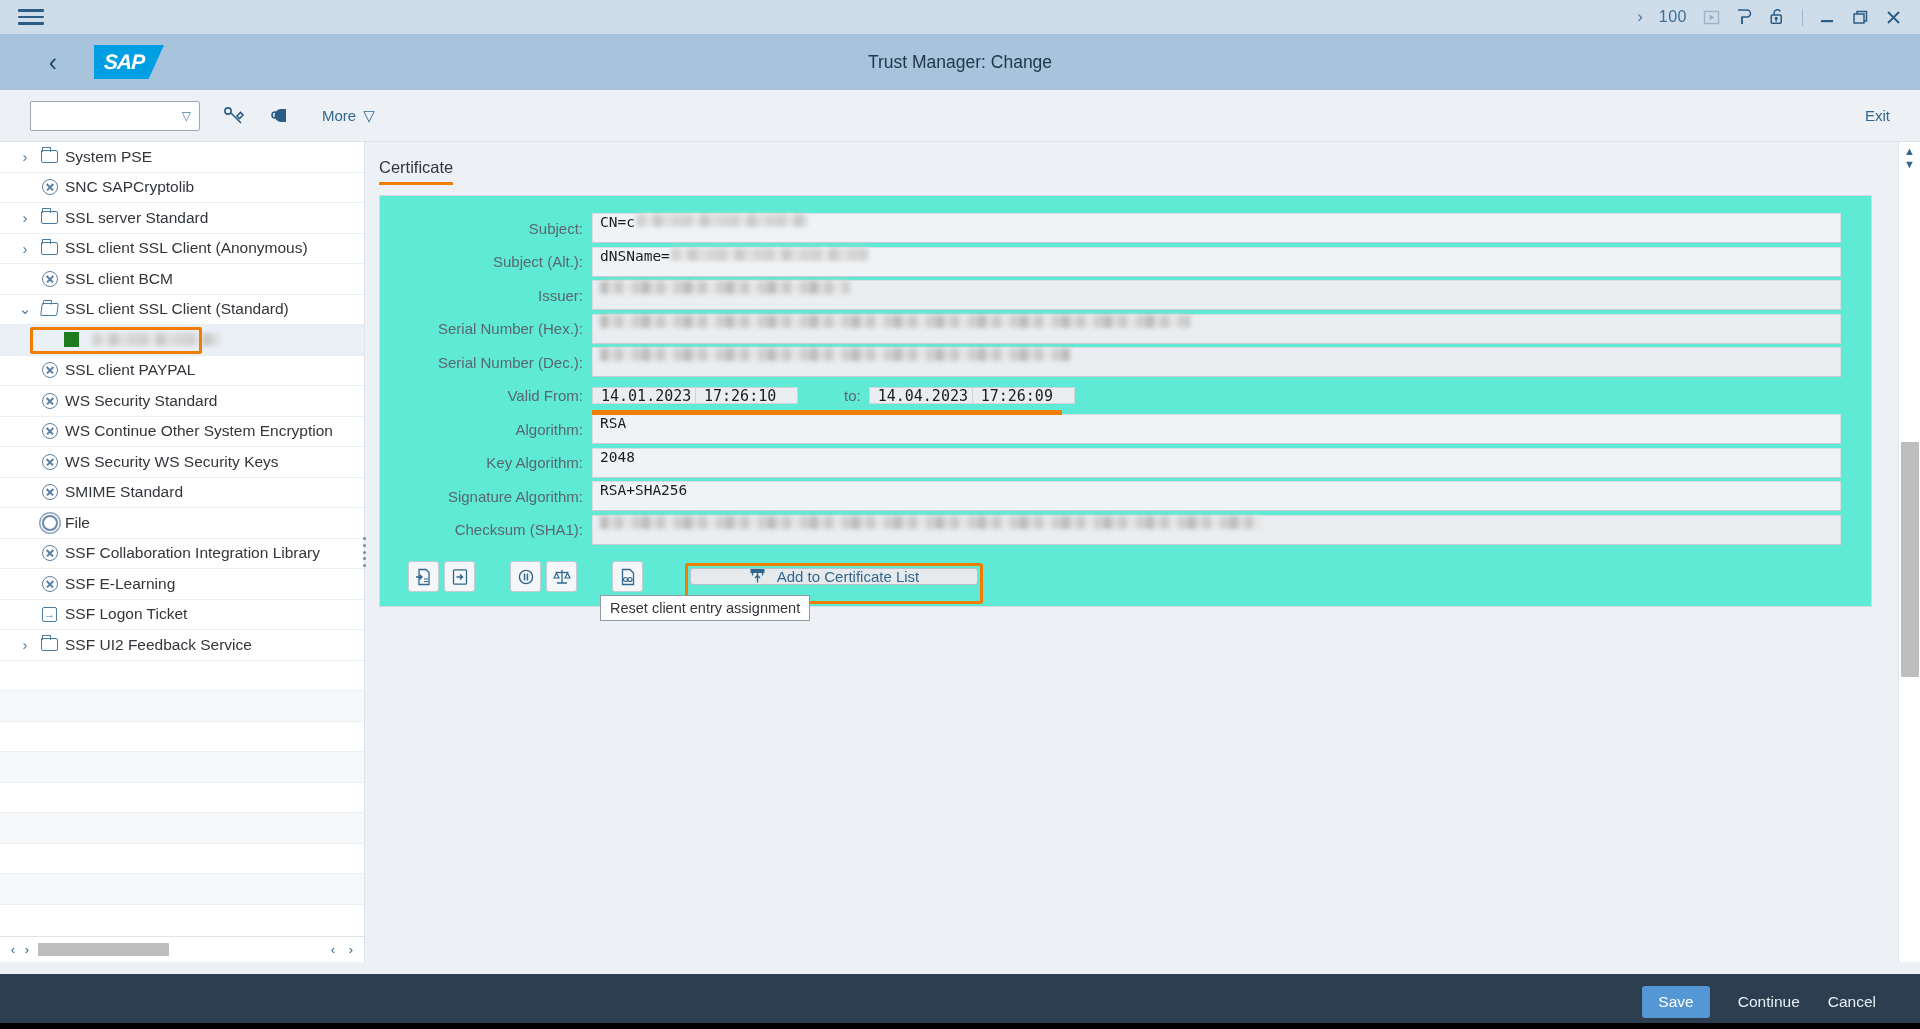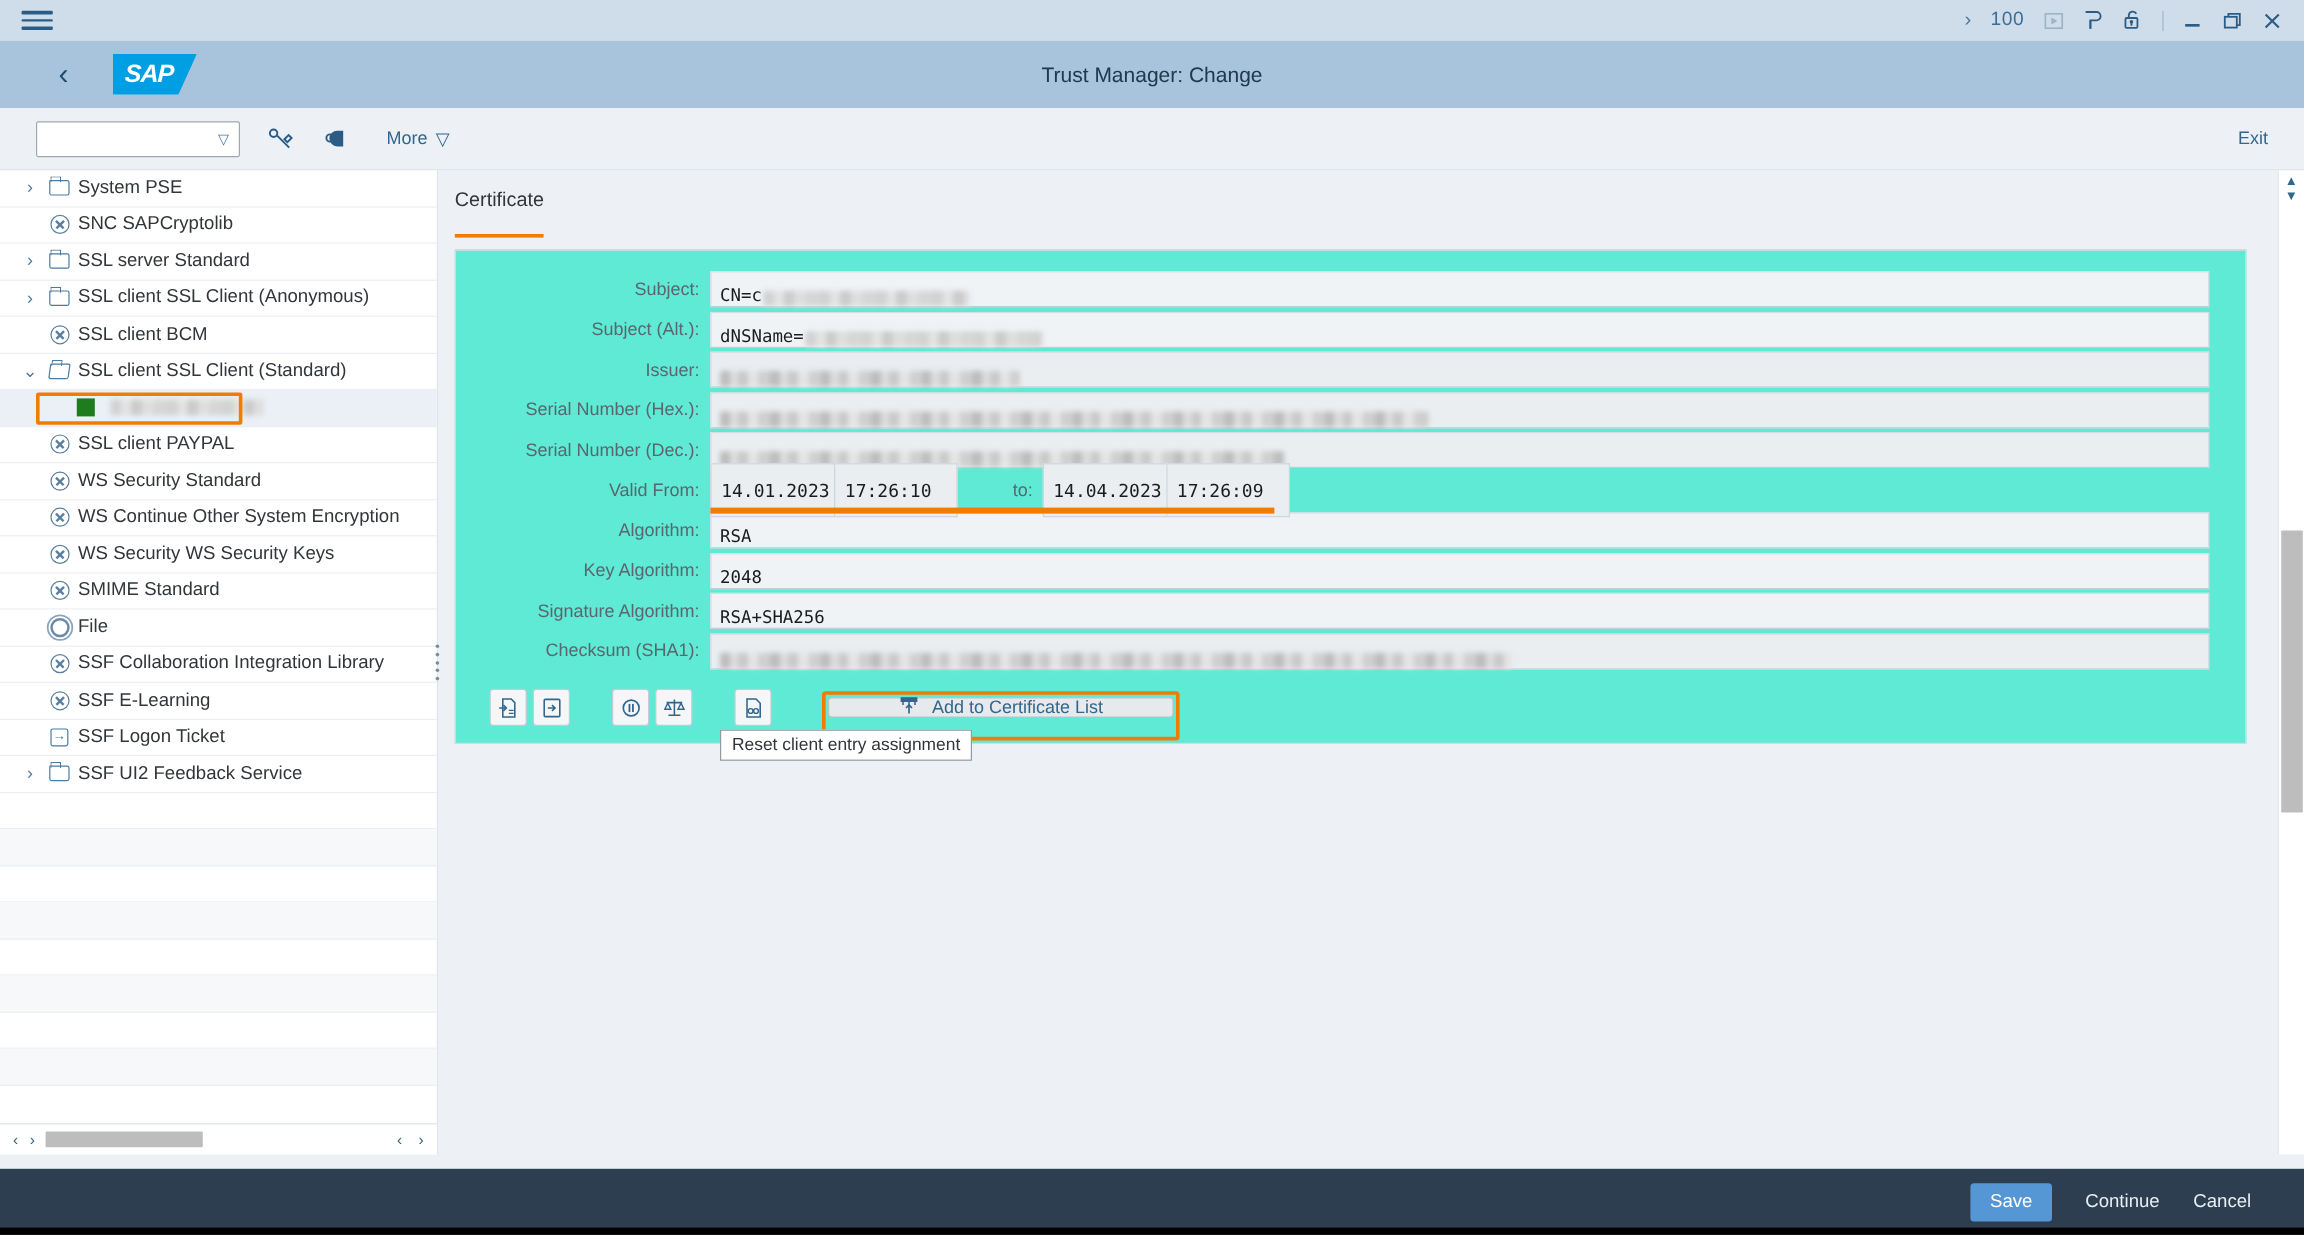--- a/index.html
+++ b/index.html
@@ -187,50 +187,50 @@
   .content-wrap { flex:1; display:flex; background:#edf1f5; }
   .content {
     flex:1; padding:0 0 0 0; position:relative;
     display:flex; flex-direction:column;
   }
   .tabs {
     padding: 16px 0 0 14px;
     display:flex; align-items:flex-end;
   }
   .tab {
-    font-size:16.5px; color:#32363a; padding-bottom:18px;
+    font-size:16.5px; color:#32363a; padding-bottom:5px;
     border-bottom:3.5px solid #f07d00; cursor:pointer;
   }
 
   .panel {
     margin:10px 26px 0 14px;
     border:1px solid #d3dbe2; background:#5eead4;
     flex:0 0 auto;
     padding: 16px 0 14px 0;
   }
 
   .frow { display:flex; align-items:center; height:32.5px; margin-bottom:1px; }
   .flabel {
     width:212px; text-align:right; padding-right:9px;
     font-size:15px; color:#5b6670; flex:0 0 212px;
   }
   .finput {
     flex:1; margin-right:30px; height:30px;
     background:#eaeef1; border:1px solid #d6dde3;
-    display:flex; align-items:flex-end; padding:0 7px;
+    display:flex; align-items:flex-start; padding:0 7px;
     font-family:"DejaVu Sans Mono","Liberation Mono",monospace;
     font-size:14.5px; color:#1c1c1c;
     border-bottom-color:#c3ccd4;
   }
   .finput.editable { background:#f0f3f6; }
 
   
   .valid-row { display:flex; align-items:center; height:32.5px; position:relative; margin-bottom:1px; }
   .vf-box {
-    height:45px; background:#eaeef1; border:1px solid #cdd6dd;
+    height:17px; background:#eaeef1; border:1px solid #cdd6dd;
     display:flex; align-items:center; padding:0 8px;
     font-family:"DejaVu Sans Mono","Liberation Mono",monospace;
     font-size:15px; color:#1c1c1c;
   }
   .vf-date { width:104px; }
   .vf-time { width:102px; border-left:none; }
   .vf-to {
     font-size:15px; color:#5b6670; margin:0 8px 0 46px;
   }
   .vf-underline {

